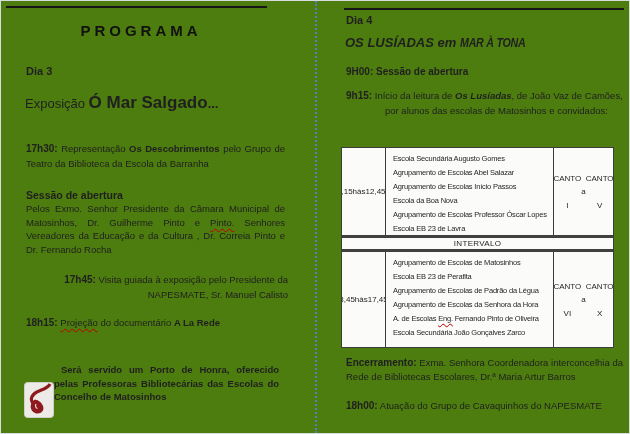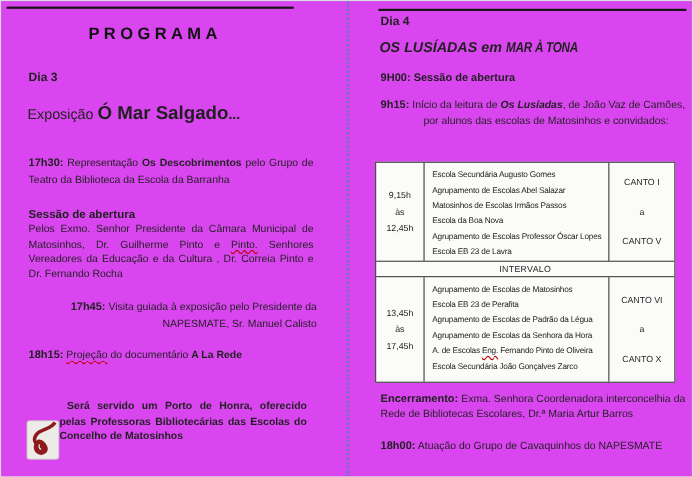--- a/index.html
+++ b/index.html
@@ -1,20 +1,20 @@
 <!DOCTYPE html>
 <html><head>
 <meta charset="utf-8">
 <style>
   * { margin: 0; padding: 0; box-sizing: border-box; }
   html,body { background: #ffffff; }
   .page {
     position: relative;
     width: 630px; height: 434px;
-    background: #d946ef;
+    background: #4d7c0f;
     border: 1px solid #d9dcde;
     font-family: "Liberation Sans", sans-serif;
     color: #1f1f1f;
     overflow: hidden;
   }
   .abs { position: absolute; }
   .b { font-weight: bold; }
   .i { font-style: italic; }
   .sq { text-decoration: underline wavy #c00000 1px; text-underline-offset: 2px; }
   .rule { height: 2px; background: #161616; }
@@ -37,24 +37,24 @@
   .rtitle .narrow { display: inline-block; transform: scaleX(0.82); transform-origin: left center; letter-spacing: -0.3px; }
   .sched-table {
     display: grid;
     grid-template-columns: 44px 1fr 59px;
     grid-template-rows: 90px 14px 95px;
     width: 273px;
     border: 1px solid #3c3c3c;
     background: #fbfbf9;
     font-size: 8px;
   }
-  .tcell { border-right: 1px solid #3c3c3c; border-bottom: 1px solid #404040; overflow: hidden; }
+  .tcell { border-right: 1px solid #3c3c3c; border-bottom: 3px solid #404040; overflow: hidden; }
   .tcell.last-col { border-right: none; }
   .tcell.last-row { border-bottom: none; }
-  .cell-center { display: flex; flex-direction: column; align-items: center; justify-content: center; text-align: center; }
+  .cell-center { display: flex; flex-direction: row; align-items: center; justify-content: center; text-align: center; }
   .time-cell { line-height: 15px; }
   .canto-cell { line-height: 27px; font-size: 8px; }
   .schools-cell { padding: 4px 2px 0 7px; }
   .school-line { font-size: 7.5px; line-height: 14px; letter-spacing: -0.2px; white-space: nowrap; }
   .interval-cell { grid-column: 1 / -1; display: flex; align-items: center; justify-content: center; font-size: 8px; letter-spacing: 0.3px; }
   .wine-icon { position: absolute; left: 23px; top: 381px; width: 30px; height: 36px; }
 </style>
 </head>
 <body>
 
@@ -121,21 +121,21 @@
   <div class="abs sched-table" style="left:340px; top:146px;">
 
     <div class="tcell cell-center time-cell">
       <div>9,15h</div>
       <div>às</div>
       <div>12,45h</div>
     </div>
     <div class="tcell schools-cell">
       <div class="school-line">Escola Secundária Augusto Gomes</div>
       <div class="school-line">Agrupamento de Escolas Abel Salazar</div>
-      <div class="school-line">Matosinhos de Escolas  Irmãos Passos</div>
+      <div class="school-line">Agrupamento de Escolas  Início Passos</div>
       <div class="school-line">Escola da Boa Nova</div>
       <div class="school-line">Agrupamento de Escolas  Professor Óscar Lopes</div>
       <div class="school-line">Escola EB 23 de Lavra</div>
     </div>
     <div class="tcell last-col cell-center canto-cell">
       <div>CANTO I</div>
       <div>a</div>
       <div>CANTO V</div>
     </div>
 

